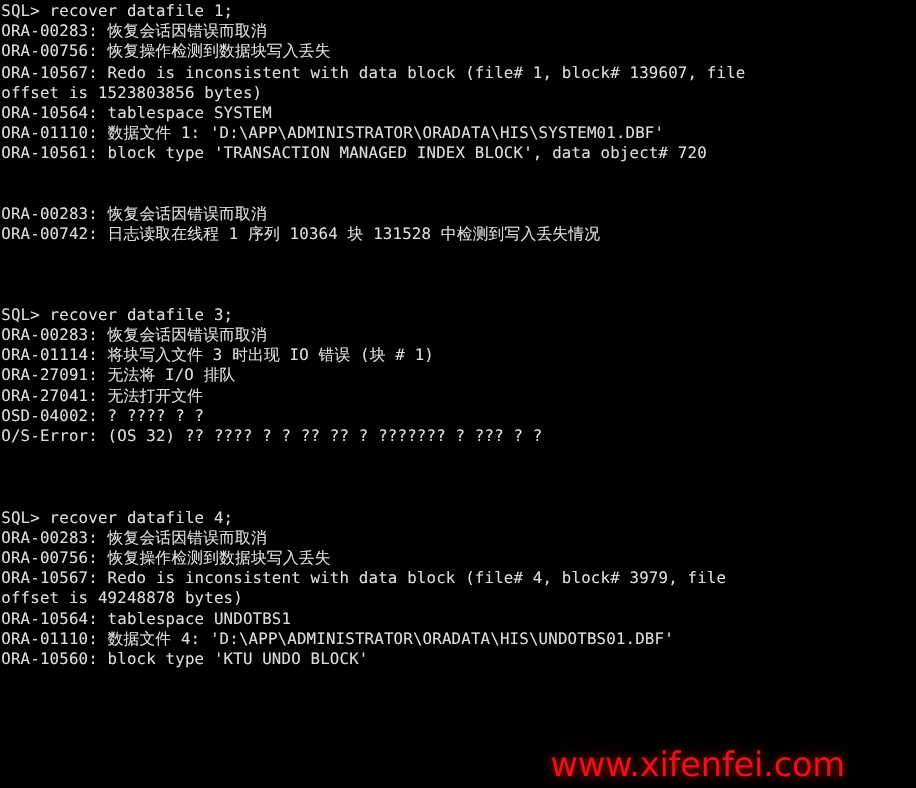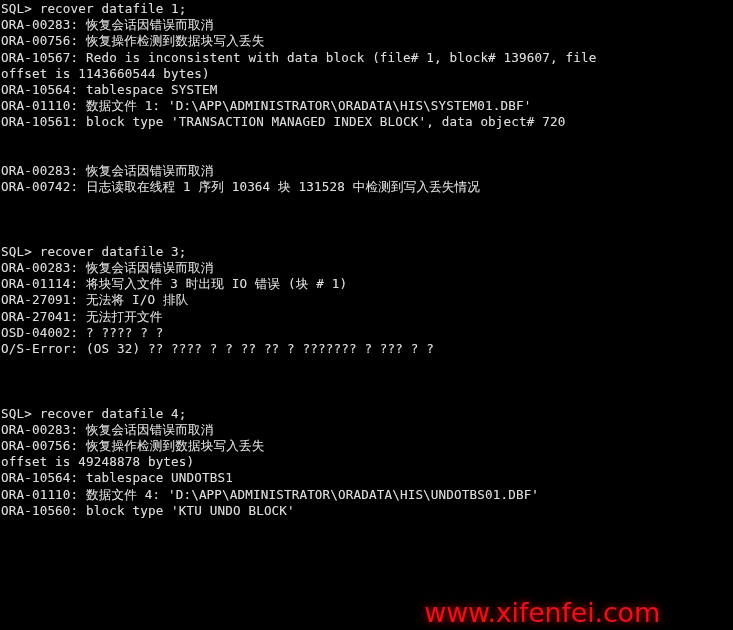--- a/index.html
+++ b/index.html
@@ -39,21 +39,21 @@
     padding-left: 1px;
     font-family: "DejaVu Sans Mono", "Liberation Mono", monospace;
     text-shadow: 0 0 0.4px rgba(255,255,255,0.35);
   }
   .line.blank {
     color: transparent;
   }
   
   #watermark {
     position: absolute;
-    right: 16px;
+    right: 0;
     bottom: 2px;
     font-family: "DejaVu Sans", "Liberation Sans", sans-serif;
     font-size: 27px;
     font-weight: 500;
     color: #e8121b;
     letter-spacing: -0.2px;
     text-shadow:
       0 0 6px rgba(190,0,0,0.85),
       0 0 14px rgba(120,0,0,0.65),
       0 0 22px rgba(70,0,0,0.5);
@@ -83,21 +83,21 @@
 
   <div id="top-sliver">
     <div class="line">ORA-</div>
   </div>
 
   <div id="lines">
       <div class="line">SQL&gt; recover datafile 1;</div>
       <div class="line">ORA-00283: 恢复会话因错误而取消</div>
       <div class="line">ORA-00756: 恢复操作检测到数据块写入丢失</div>
       <div class="line">ORA-10567: Redo is inconsistent with data block (file# 1, block# 139607, file</div>
-      <div class="line">offset is 1143660544 bytes)</div>
+      <div class="line">offset is 1523803856 bytes)</div>
       <div class="line">ORA-10564: tablespace SYSTEM</div>
       <div class="line">ORA-01110: 数据文件 1: 'D:\APP\ADMINISTRATOR\ORADATA\HIS\SYSTEM01.DBF'</div>
       <div class="line">ORA-10561: block type 'TRANSACTION MANAGED INDEX BLOCK', data object# 720</div>
       <div class="line blank"></div>
       <div class="line blank"></div>
       <div class="line">ORA-00283: 恢复会话因错误而取消</div>
       <div class="line">ORA-00742: 日志读取在线程 1 序列 10364 块 131528 中检测到写入丢失情况</div>
       <div class="line blank"></div>
       <div class="line blank"></div>
       <div class="line blank"></div>
@@ -107,20 +107,21 @@
       <div class="line">ORA-27091: 无法将 I/O 排队</div>
       <div class="line">ORA-27041: 无法打开文件</div>
       <div class="line">OSD-04002: ? ???? ? ?</div>
       <div class="line">O/S-Error: (OS 32) ?? ???? ? ? ?? ?? ? ??????? ? ??? ? ?</div>
       <div class="line blank"></div>
       <div class="line blank"></div>
       <div class="line blank"></div>
       <div class="line">SQL&gt; recover datafile 4;</div>
       <div class="line">ORA-00283: 恢复会话因错误而取消</div>
       <div class="line">ORA-00756: 恢复操作检测到数据块写入丢失</div>
+      <div class="line">ORA-10567: Redo is inconsistent with data block (file# 4, block# 3979, file</div>
       <div class="line">offset is 49248878 bytes)</div>
       <div class="line">ORA-10564: tablespace UNDOTBS1</div>
       <div class="line">ORA-01110: 数据文件 4: 'D:\APP\ADMINISTRATOR\ORADATA\HIS\UNDOTBS01.DBF'</div>
       <div class="line">ORA-10560: block type 'KTU UNDO BLOCK'</div>
       <div class="line blank"></div>
       <div class="line blank"></div>
       <div class="line blank"></div>
     </div>
 
   <div id="watermark">www.xifenfei.com</div>

